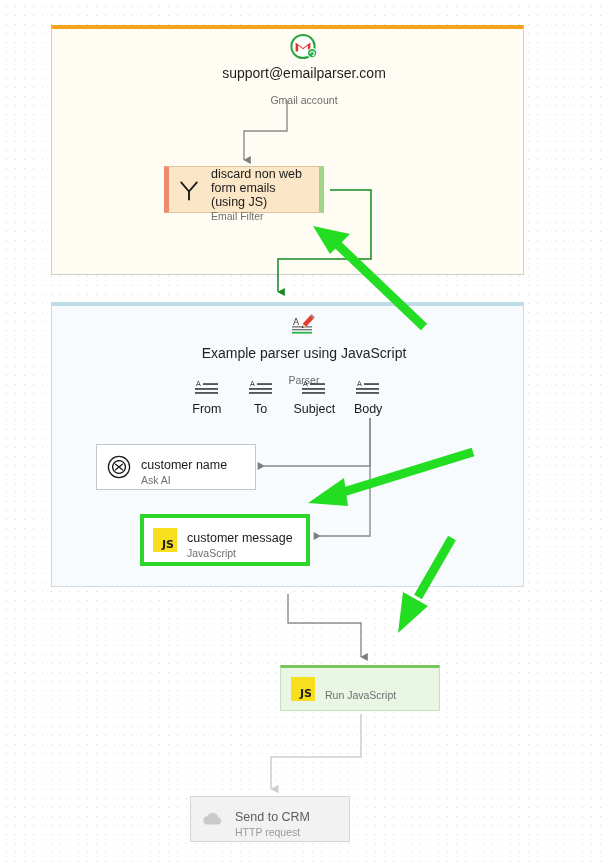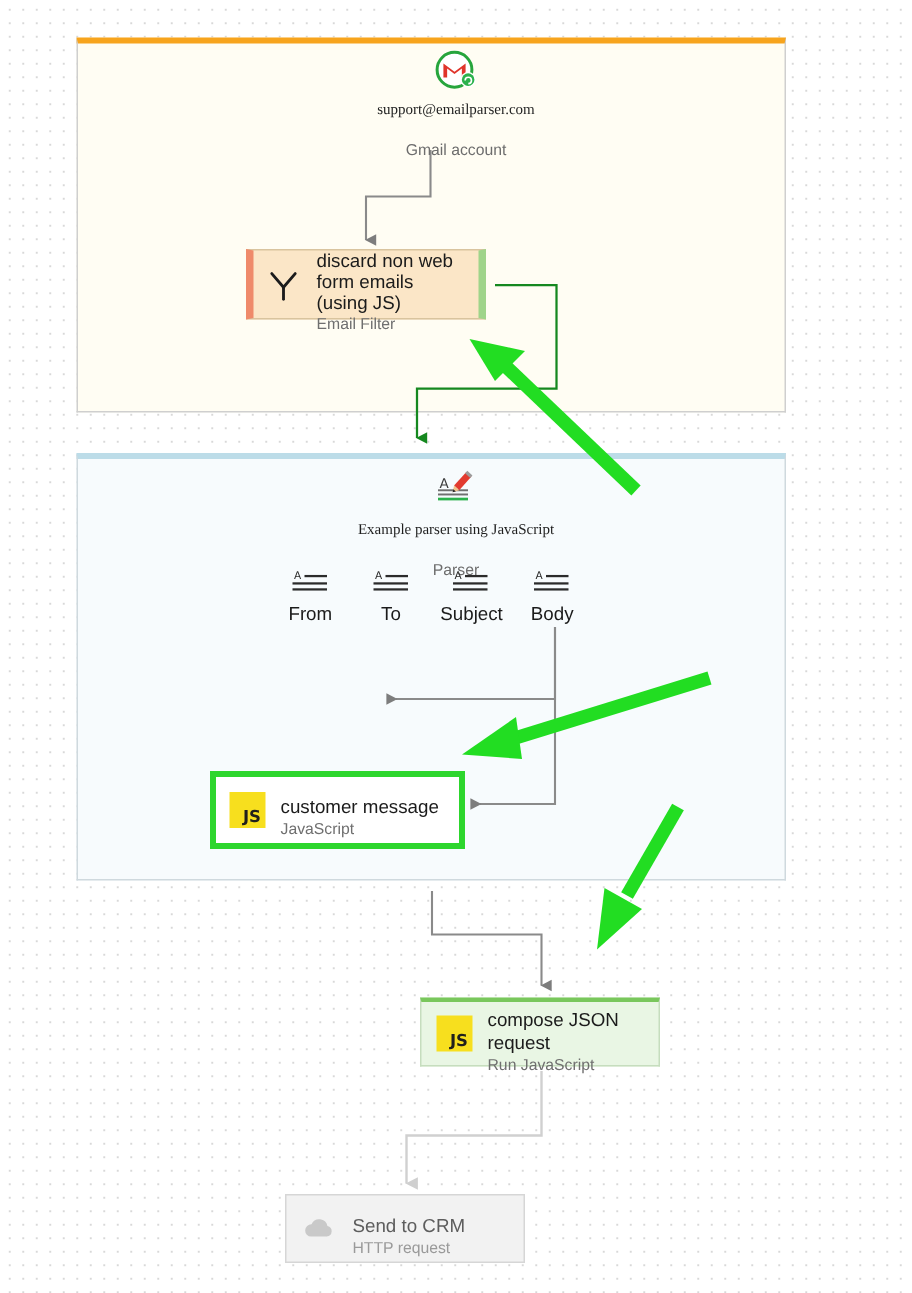--- a/index.html
+++ b/index.html
@@ -57,24 +57,23 @@
     width: 100%;
     left: 0;
   }
   .node-header .hdr-icon {
     display: block;
     margin: 0 auto 5px auto;
     height: 28px;
     line-height: 0;
   }
   .node-header .hdr-title {
-    font-size: 10px;
+    font-size: 14px;
     color: #1f1f1f;
     line-height: 15px;
-    font-family: Liberation Serif, serif;
   }
   .node-header .hdr-sub {
     font-size: 10.5px;
     color: #6d6d6d;
     line-height: 14px;
     margin-top: 12px;
   }
 
   #gmail-header { top: 33px; }
   #parser-header { top: 313px; }
@@ -346,37 +345,54 @@
           <text x="2" y="8" font-family="DejaVu Sans, sans-serif" font-size="7" fill="#2b2b2b">A</text>
           <rect x="9" y="5.3" width="15" height="1.5" fill="#2b2b2b"></rect>
           <rect x="1" y="10.2" width="23" height="1.5" fill="#2b2b2b"></rect>
           <rect x="1" y="14.2" width="23" height="1.5" fill="#2b2b2b"></rect>
         </svg>
       </span>
       <div class="field-label">Body</div>
     </div>
   </div>
 
+  <div class="card" id="node-customer-name">
+    <span class="card-icon">
+      <svg width="24" height="24" viewBox="0 0 24 24">
+        <circle cx="12" cy="12" r="10.6" fill="none" stroke="#1b1b1b" stroke-width="1.3"></circle>
+        <g fill="none" stroke="#1b1b1b" stroke-width="1.25" stroke-linecap="round">
+          <path d="M12,5.6 a6.4,6.4 0 0 1 5.5,9.7"></path>
+          <path d="M17.5,15.3 a6.4,6.4 0 0 1 -11,-0.1"></path>
+          <path d="M6.5,15.2 a6.4,6.4 0 0 1 5.5,-9.6"></path>
+          <path d="M8.6,9.2 L15.4,14.8"></path>
+          <path d="M15.4,9.2 L8.6,14.8"></path>
+        </g>
+      </svg>
+    </span>
+    <span class="card-text">
+      <div class="card-title">customer name</div>
+      <div class="card-sub">Ask AI</div>
+    </span>
+  </div>
 
   <div class="card" id="node-customer-message">
     <span class="card-icon">
       <span class="js-badge">JS</span>
     </span>
     <span class="card-text">
       <div class="card-title">customer message</div>
       <div class="card-sub">JavaScript</div>
     </span>
   </div>
 
   <div class="card" id="node-compose-json">
     <span class="card-icon">
       <span class="js-badge">JS</span>
     </span>
     <span class="card-text">
-      <div class="card-title">compose JSON request</div>
       <div class="card-sub">Run JavaScript</div>
     </span>
   </div>
 
   <div class="card" id="node-send-crm">
     <span class="card-icon">
       <svg width="24" height="20" viewBox="0 0 24 20">
         <path d="M6.4,15.4 a4.1,4.1 0 0 1 0.3,-8.2 a5.6,5.6 0 0 1 10.6,1.1 a3.6,3.6 0 0 1 -0.5,7.1 Z" fill="#c9c9c9"></path>
       </svg>
     </span>

